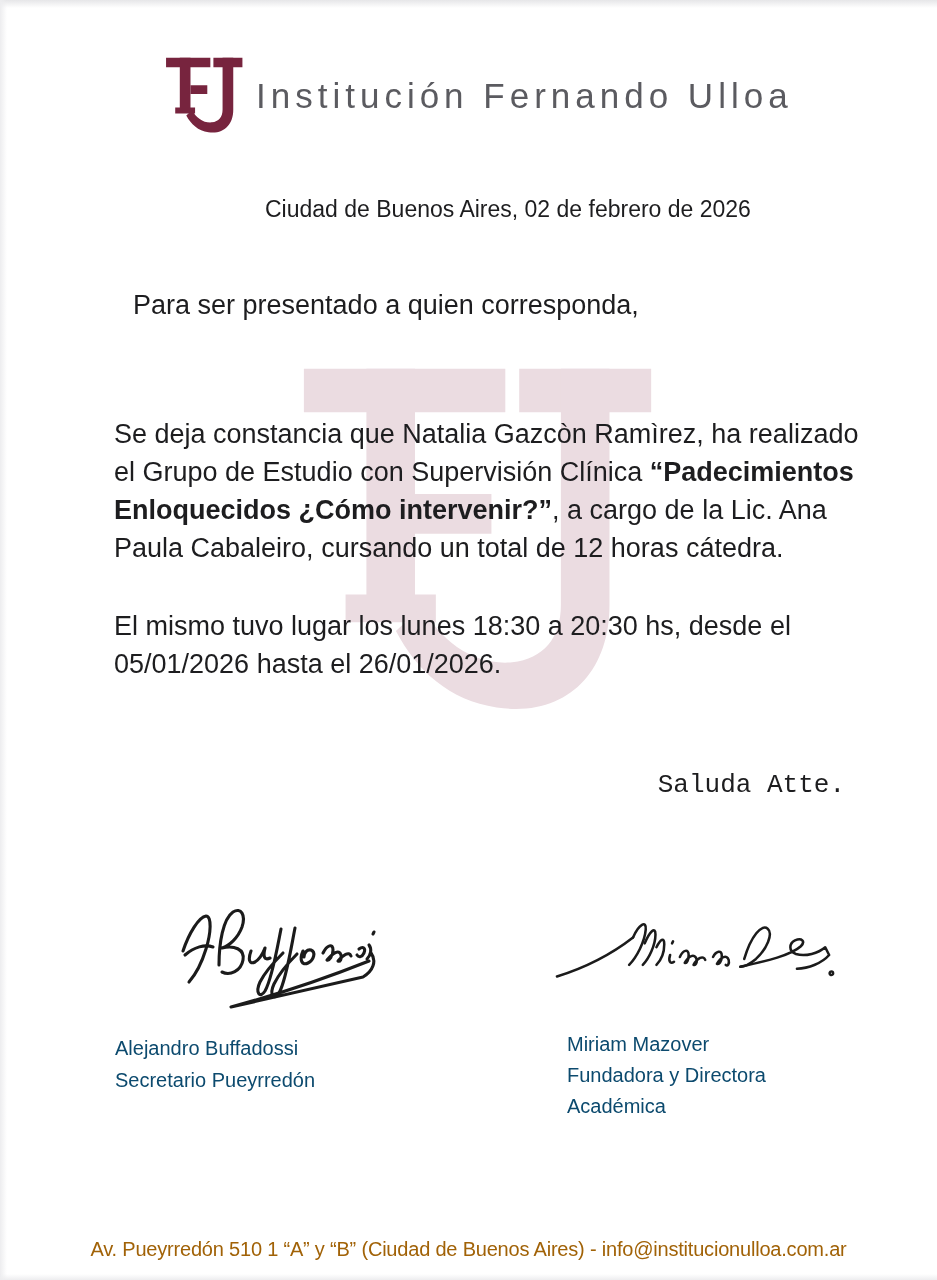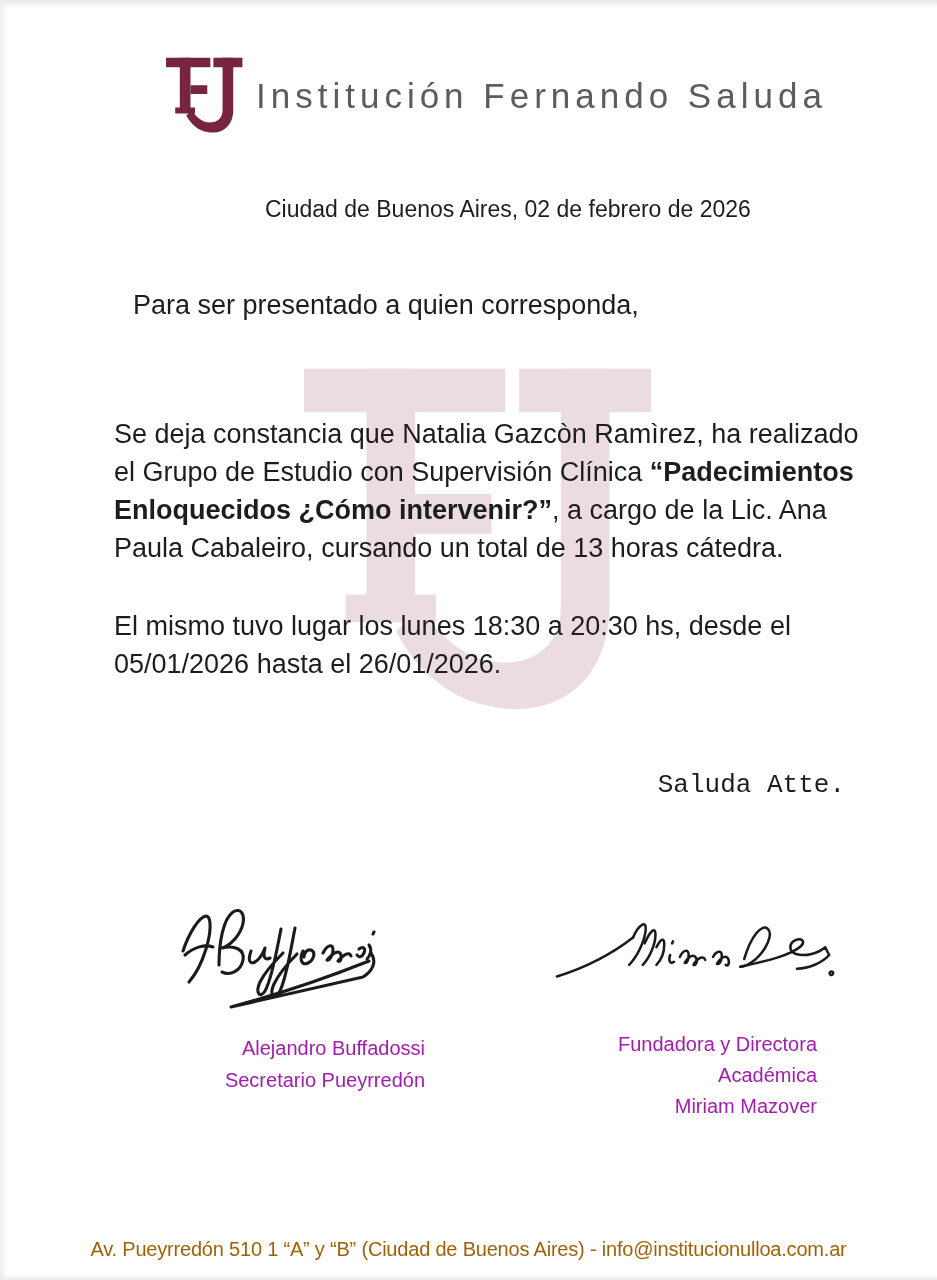--- a/index.html
+++ b/index.html
@@ -33,21 +33,21 @@
   .para{left:114px;width:756px;font-size:27px;line-height:38px;text-align:left;}
   .para-1{top:388px;}
   .para-2{top:580px;}
   .para strong{font-weight:700;}
   .closing{right:92px;top:770px;font-size:26px;white-space:nowrap;font-family:Liberation Mono, monospace;}
 
   .sig-draw-left{position:absolute;left:175px;top:903px;width:220px;height:110px;z-index:1;}
   .sig-draw-right{position:absolute;left:552px;top:916px;width:285px;height:80px;z-index:1;}
   .sig-stroke{fill:none;stroke:#1b1b1b;stroke-linecap:round;stroke-linejoin:round;}
 
-  .sig-block{position:absolute;z-index:1;text-align:right;font-size:20px;color:#a21caf;}
+  .sig-block{position:absolute;z-index:1;text-align:left;font-size:20px;color:#0c4a6e;}
   .sig-block-left{left:115px;top:1032px;width:310px;line-height:32px;}
   .sig-block-right{left:567px;top:1029px;width:250px;line-height:31px;}
 
   .footer-line{
     position:absolute;left:0;top:1238px;width:100%;z-index:1;
     text-align:center;font-size:20px;letter-spacing:-0.2px;color:#a16207;
   }
 </style>
 </head>
 <body>
@@ -74,27 +74,27 @@
     <g fill="#EBDCE1">
       <use href="#fu-monogram" width="110" height="112"></use>
     </g>
   </svg>
 
   <svg class="header-logo" viewBox="0 0 110 112">
     <g fill="#77243E">
       <use href="#fu-monogram" width="110" height="112"></use>
     </g>
   </svg>
-  <div class="header-title">Institución Fernando Saluda</div>
+  <div class="header-title">Institución Fernando Ulloa</div>
 
   <div class="txt date-line">Ciudad de Buenos Aires, 02 de febrero de 2026</div>
 
   <div class="txt salutation">Para ser presentado a quien corresponda,</div>
 
-  <p class="txt para para-1"><span>Se deja constancia que Natalia Gazcòn Ramìrez, ha realizado el Grupo de Estudio con Supervisión Clínica </span><strong>“Padecimientos Enloquecidos ¿Cómo intervenir?”</strong><span>, a cargo de la Lic. Ana Paula Cabaleiro, cursando un total de 13 horas cátedra.</span></p>
+  <p class="txt para para-1"><span>Se deja constancia que Natalia Gazcòn Ramìrez, ha realizado el Grupo de Estudio con Supervisión Clínica </span><strong>“Padecimientos Enloquecidos ¿Cómo intervenir?”</strong><span>, a cargo de la Lic. Ana Paula Cabaleiro, cursando un total de 12 horas cátedra.</span></p>
 
   <p class="txt para para-2">El mismo tuvo lugar los lunes 18:30 a 20:30 hs, desde el 05/01/2026 hasta el 26/01/2026.</p>
 
   <div class="txt closing">Saluda Atte.</div>
 
   <svg class="sig-draw-left" viewBox="0 0 220 110">
     <g class="sig-stroke" stroke-width="3.1">
       <path d="M8,48 C14,30 24,14 31,13 C37,13 36,30 31,46 C27,59 21,71 14,79"></path>
       <path d="M10,52 C19,44 30,41 38,44"></path>
       <path d="M44,62 C44,40 48,16 58,9 C66,4 71,12 67,24 C63,35 54,43 47,45 C59,42 70,46 68,57 C66,68 55,73 47,69"></path>
@@ -125,19 +125,19 @@
       <path d="M286,57 a1.8,1.8 0 1 0 0.2,0.1"></path>
     </g>
   </svg>
 
   <div class="sig-block sig-block-left">
     <div>Alejandro Buffadossi</div>
     <div>Secretario Pueyrredón</div>
   </div>
 
   <div class="sig-block sig-block-right">
+    <div>Miriam Mazover</div>
     <div>Fundadora y Directora Académica</div>
-    <div>Miriam Mazover</div>
   </div>
 
   <div class="footer-line">Av. Pueyrredón 510 1 “A” y “B” (Ciudad de Buenos Aires) - info@institucionulloa.com.ar</div>
 
 </div>
 
 </body></html>

